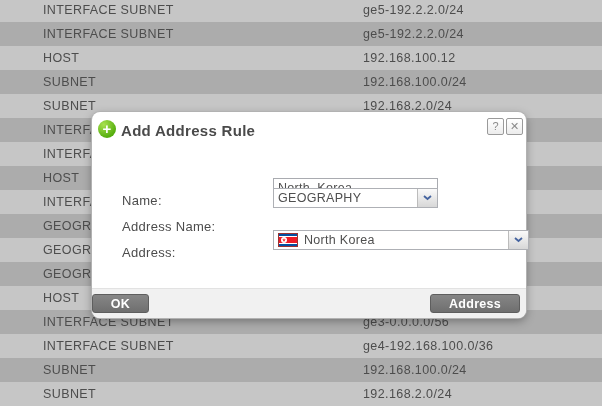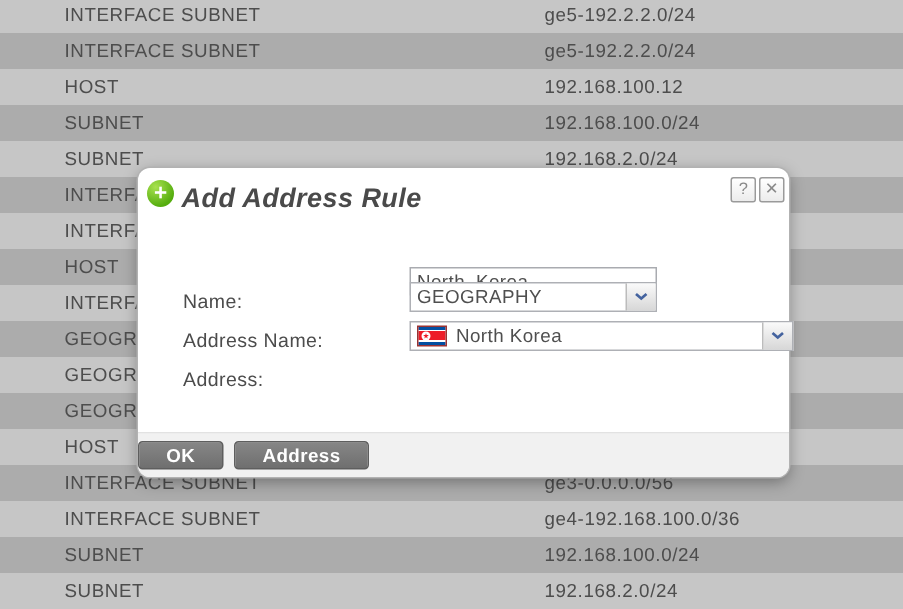--- a/index.html
+++ b/index.html
@@ -29,21 +29,21 @@
     box-shadow:0 0 0 1px #b2b2b2,0 3px 10px rgba(0,0,0,.35);
   }
   .dlg-header{position:absolute;top:0;left:0;right:0;height:36px;}
   .plus-icon{
     position:absolute;left:6px;top:8px;width:18px;height:18px;border-radius:50%;
     background:radial-gradient(circle at 32% 26%,#a8e14f,#55ad0e 72%);
     color:#fff;font-weight:bold;font-size:15px;line-height:17px;text-align:center;
   }
   .dlg-title{
     position:absolute;left:29px;top:10px;
-    font-size:18px;font-weight:bold;color:#4a4a4a;letter-spacing:.3px;font-style:italic;
+    font-size:15px;font-weight:bold;color:#4a4a4a;letter-spacing:.3px;
   }
   .win-btns{position:absolute;top:6px;right:3px;display:flex;gap:2px;}
   .win-btn{
     width:15px;height:15px;border:1px solid #9a9a9a;border-radius:2px;
     background:linear-gradient(#ffffff,#ececec);
     color:#8a8a8a;font-size:11px;line-height:14px;text-align:center;cursor:pointer;
   }
 
   
   .f-label{
@@ -79,21 +79,21 @@
   .flag-circle{position:absolute;left:2px;top:3px;width:6px;height:6px;background:#fff;border-radius:50%;}
   .flag-star{
     position:absolute;left:3px;top:4px;width:4px;height:4px;background:#ed1c27;
     clip-path:polygon(50% 0,61% 35%,98% 35%,68% 57%,79% 91%,50% 70%,21% 91%,32% 57%,2% 35%,39% 35%);
   }
 
   
   .dlg-footer{
     position:absolute;left:0;right:0;bottom:0;height:30px;
     background:#f1f1f1;border-top:1px solid #e2e2e2;border-radius:0 0 8px 8px;
-    display:flex;justify-content:flex-start;align-items:flex-start;
+    display:flex;justify-content:space-between;align-items:flex-start;
     gap:7px;padding:5px 6px 0 0;box-sizing:border-box;
   }
   .btn{
     height:19px;border:1px solid #5e5e5e;border-radius:3px;
     background:linear-gradient(#868686,#6f6f6f);
     color:#ffffff;font-family:inherit;font-weight:bold;font-size:12.5px;
     line-height:16px;letter-spacing:.3px;padding:0;cursor:pointer;
   }
   .btn.ok{width:57px;}
   .btn.cancel{width:90px;}
@@ -192,21 +192,21 @@
     <div class="combo" style="top:76px;width:165px">
       <span class="combo-text">GEOGRAPHY</span>
       <span class="combo-arrow">
         <svg width="9" height="6" viewBox="0 0 9 6">
             <path d="M1 1l3.5 3L8 1" fill="none" stroke="#44639f" stroke-width="1.8"></path>
           </svg>
       </span>
     </div>
 
     <label class="f-label" style="top:103px">Address:</label>
-    <div class="combo" style="top:102px;width:256px">
+    <div class="combo" style="top:118px;width:256px">
       <span class="flag">
         <span class="flag-circle"></span>
           <span class="flag-star"></span>
       </span>
       <span class="combo-text">North Korea</span>
       <span class="combo-arrow">
         <svg width="9" height="6" viewBox="0 0 9 6">
             <path d="M1 1l3.5 3L8 1" fill="none" stroke="#44639f" stroke-width="1.8"></path>
           </svg>
       </span>

